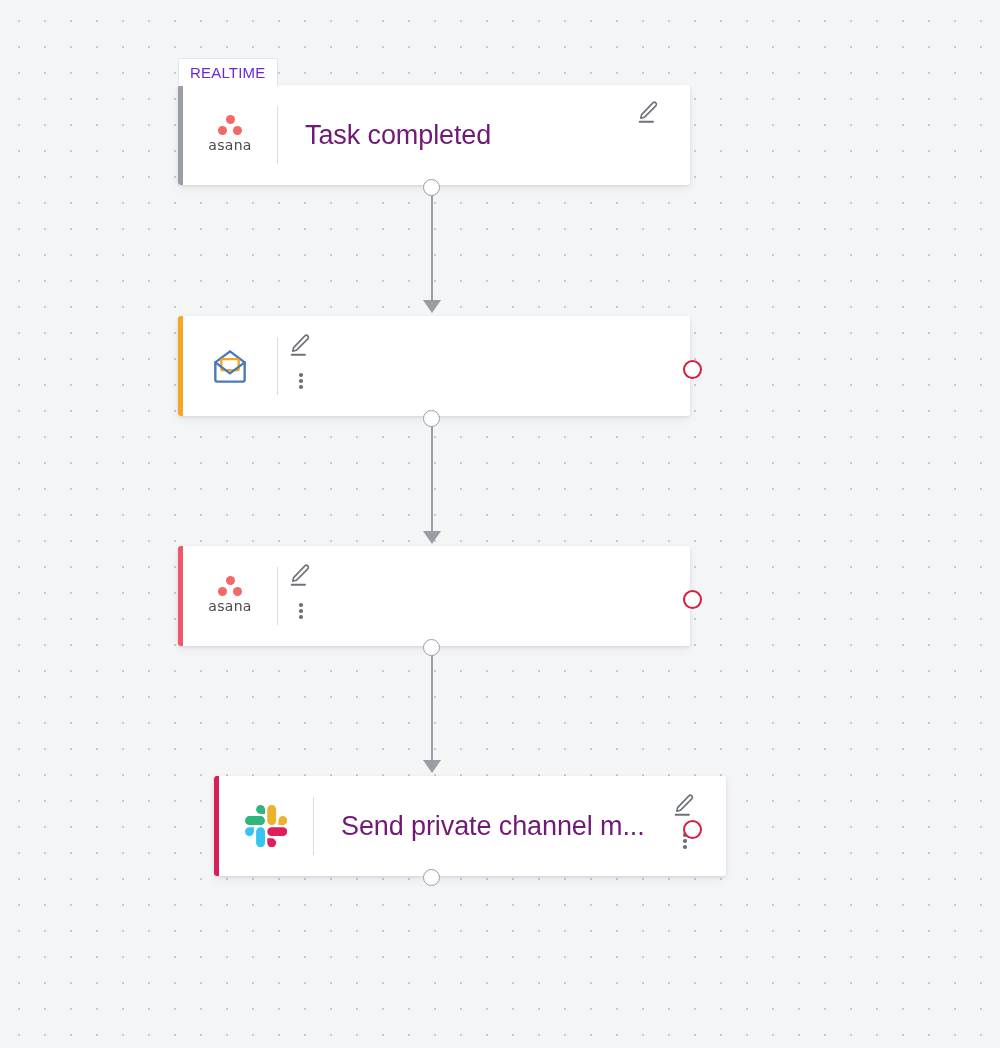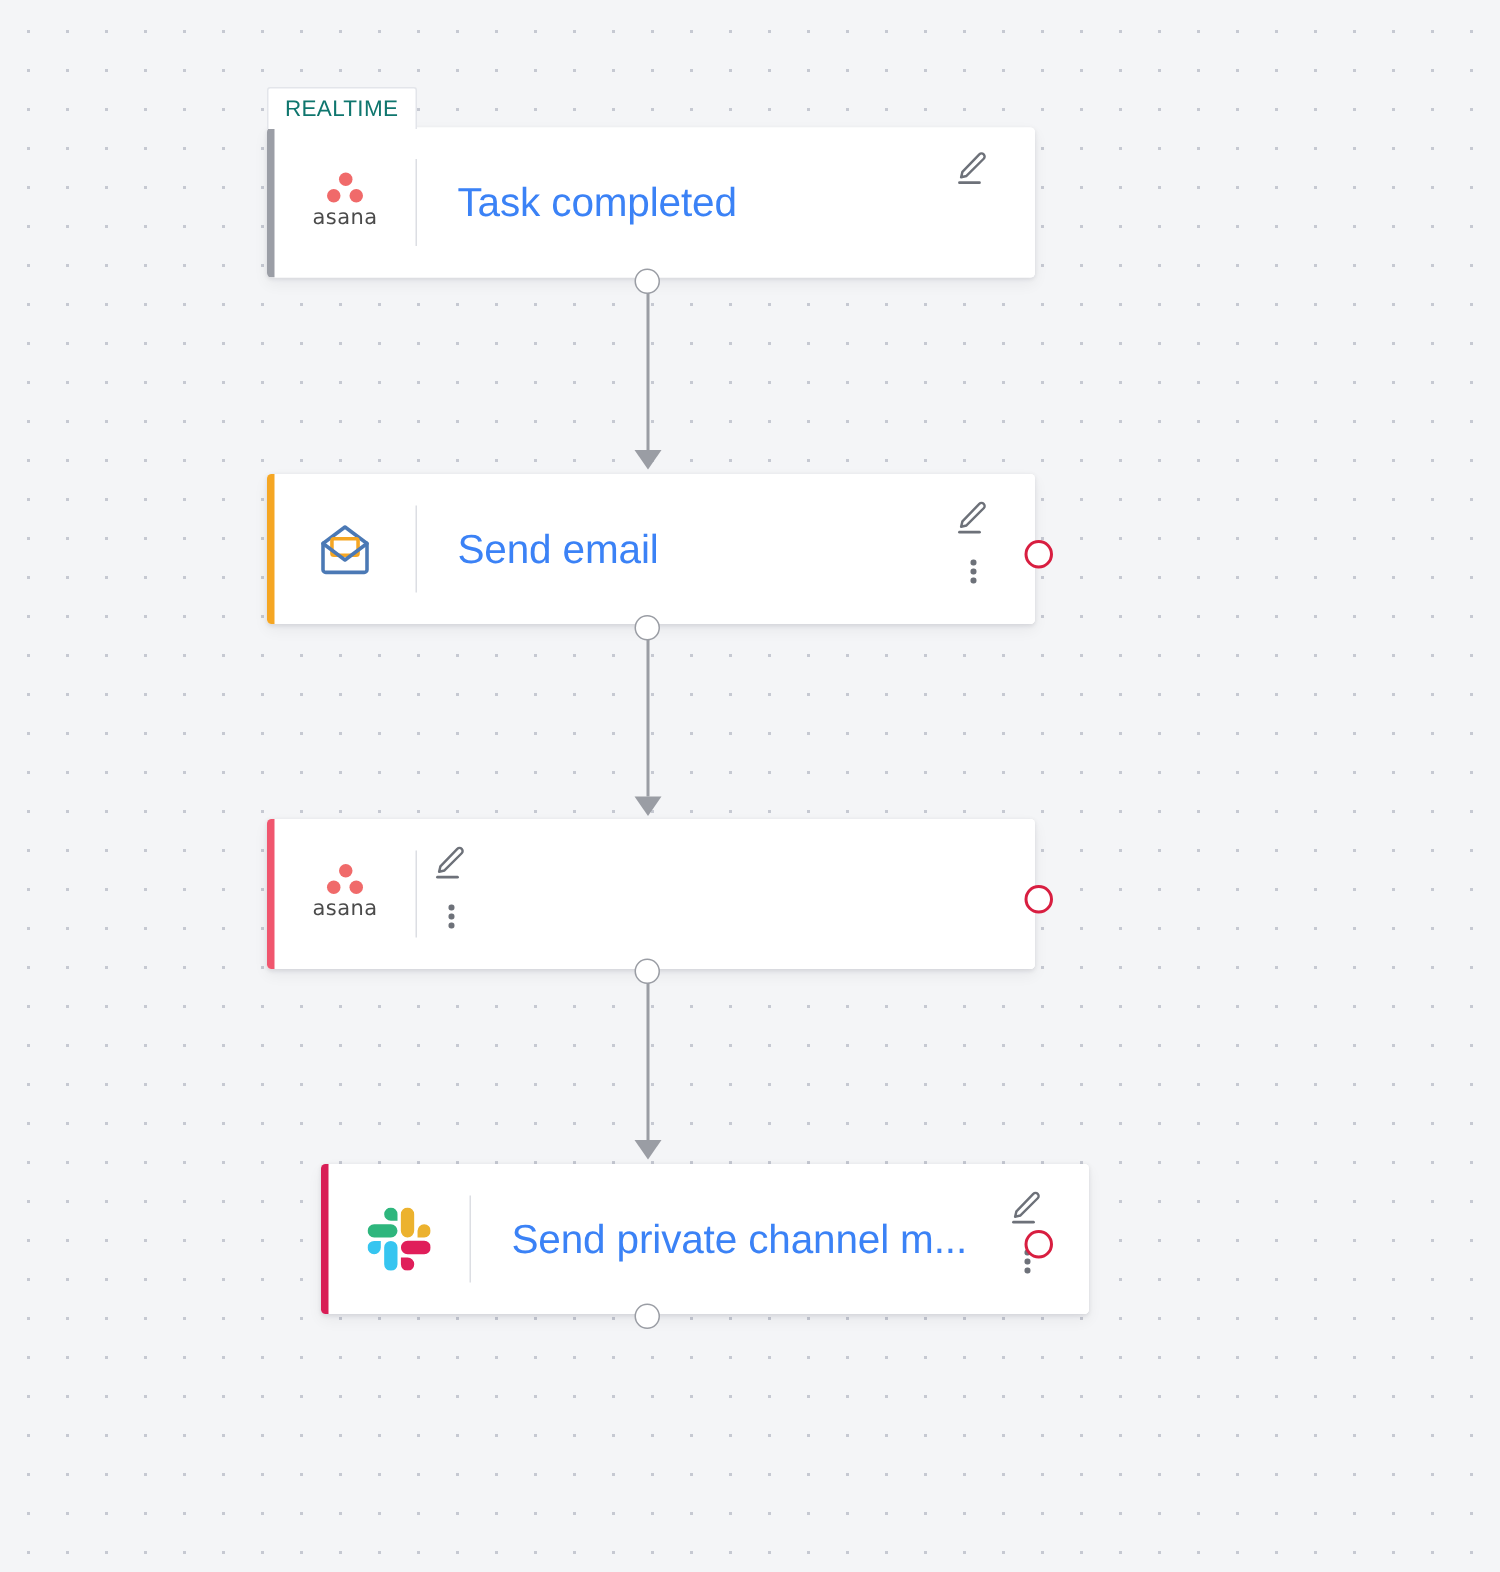--- a/index.html
+++ b/index.html
@@ -75,21 +75,21 @@
     height: 28px;
     padding: 0 11px;
     background: #ffffff;
     border: 1px solid #e3e5ea;
     border-bottom: none;
     border-radius: 2px 2px 0 0;
     display: flex;
     align-items: center;
     font-size: 15px;
     letter-spacing: 0.2px;
-    color: #0f766e;
+    color: #6d28d9;
     box-sizing: border-box;
     z-index: 3;
   }
 
   
   .node-icon {
     width: 99px;
     min-width: 99px;
     height: 100%;
     display: flex;
@@ -106,21 +106,21 @@
     align-self: center;
   }
 
   
   .node-title {
     flex: 1;
     padding-left: 27px;
     padding-right: 10px;
     font-size: 27px;
     line-height: 32px;
-    color: #3b82f6;
+    color: #701a75;
     letter-spacing: -0.1px;
     white-space: nowrap;
     overflow: hidden;
   }
 
   
   .node-actions {
     width: 64px;
     min-width: 64px;
     height: 100%;
@@ -272,21 +272,20 @@
       <div class="node-icon">
         <svg width="44" height="44" viewBox="0 0 48 48" fill="none">
           <path d="M8 20 L24 8 L40 20 L40 39 A2 2 0 0 1 38 41 L10 41 A2 2 0 0 1 8 39 Z" stroke="#4b79b5" stroke-width="2.6" stroke-linejoin="round" fill="#ffffff"></path>
           <rect x="14.5" y="16.5" width="19" height="12" rx="1.5" stroke="#f5a623" stroke-width="2.6" fill="#ffffff"></rect>
           <path d="M8 20 L24 32 L40 20" stroke="#4b79b5" stroke-width="2.6" stroke-linejoin="round" stroke-linecap="round" fill="none"></path>
         </svg>
       </div>
 
       <div class="divider"></div>
 
-      <div class="node-title">Send email</div>
 
       <div class="node-actions">
         <div class="edit-btn">
           <svg width="26" height="26" viewBox="0 0 24 24" fill="none" stroke="#6d7179" stroke-width="1.5" stroke-linecap="round" stroke-linejoin="round">
             <path d="M16.5 3.6a1.9 1.9 0 0 1 2.7 2.7L8.6 16.9l-3.3.8.8-3.3 10.4-10.8z"></path>
             <line x1="4.3" y1="21" x2="16.6" y2="21" stroke-width="1.7"></line>
           </svg>
         </div>
         <div class="kebab">
           <i></i>

